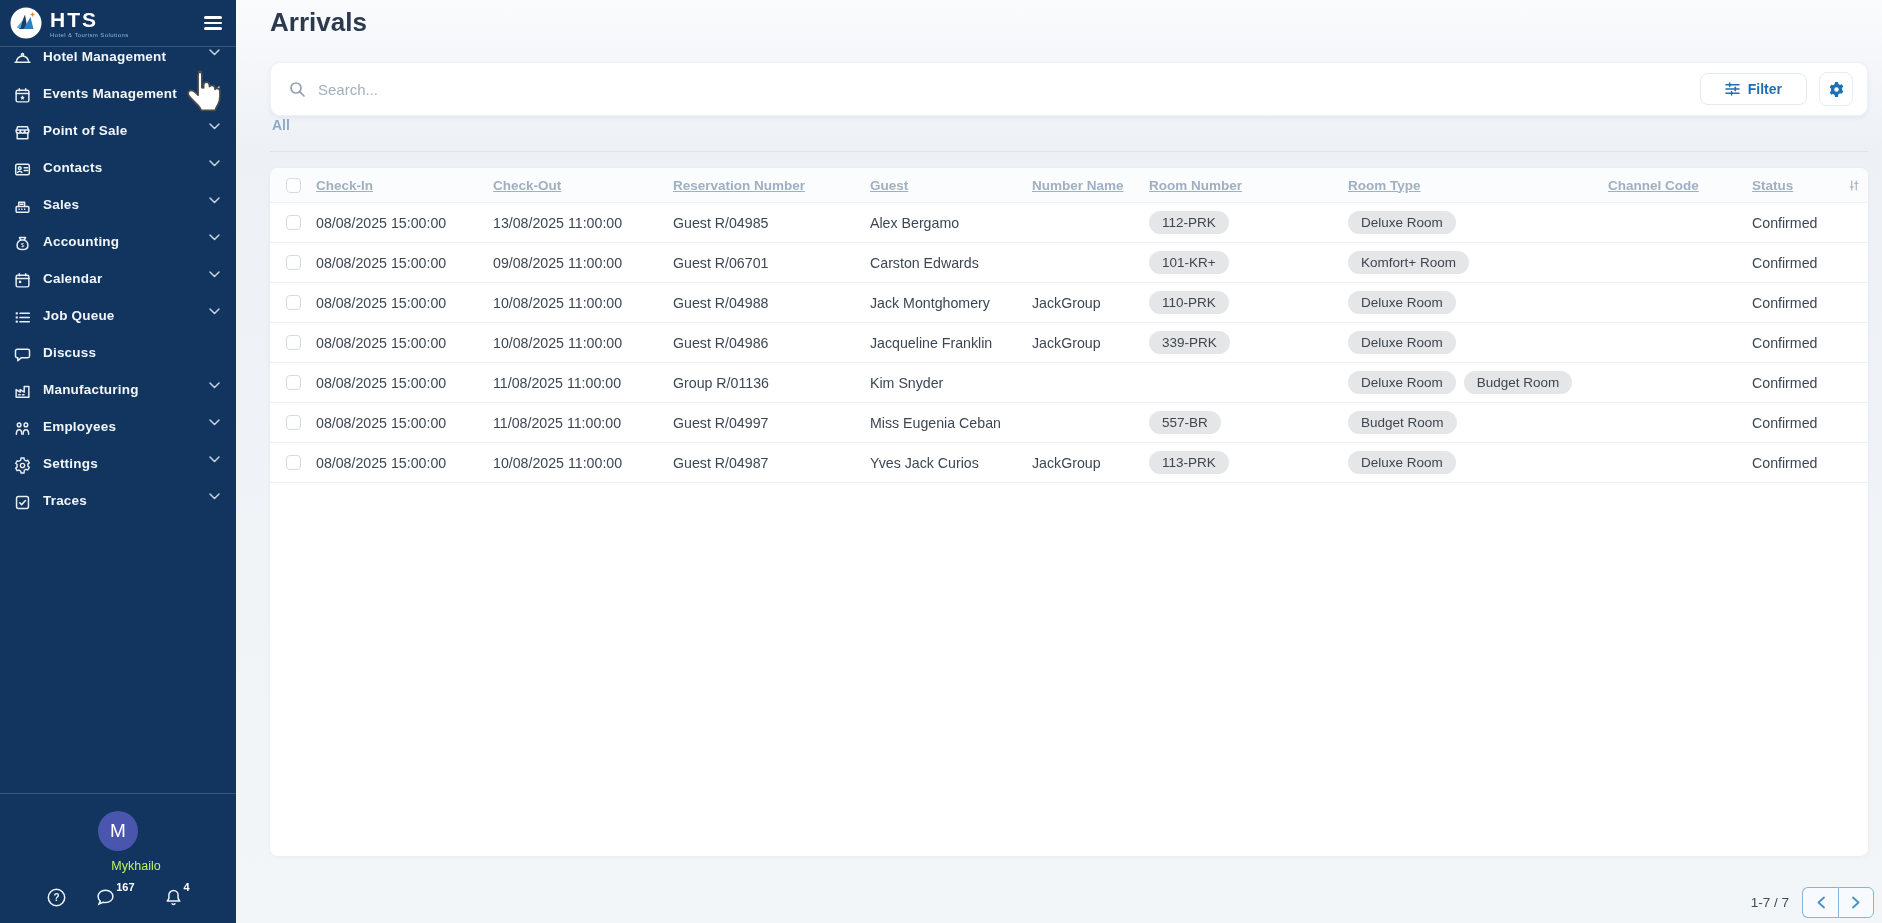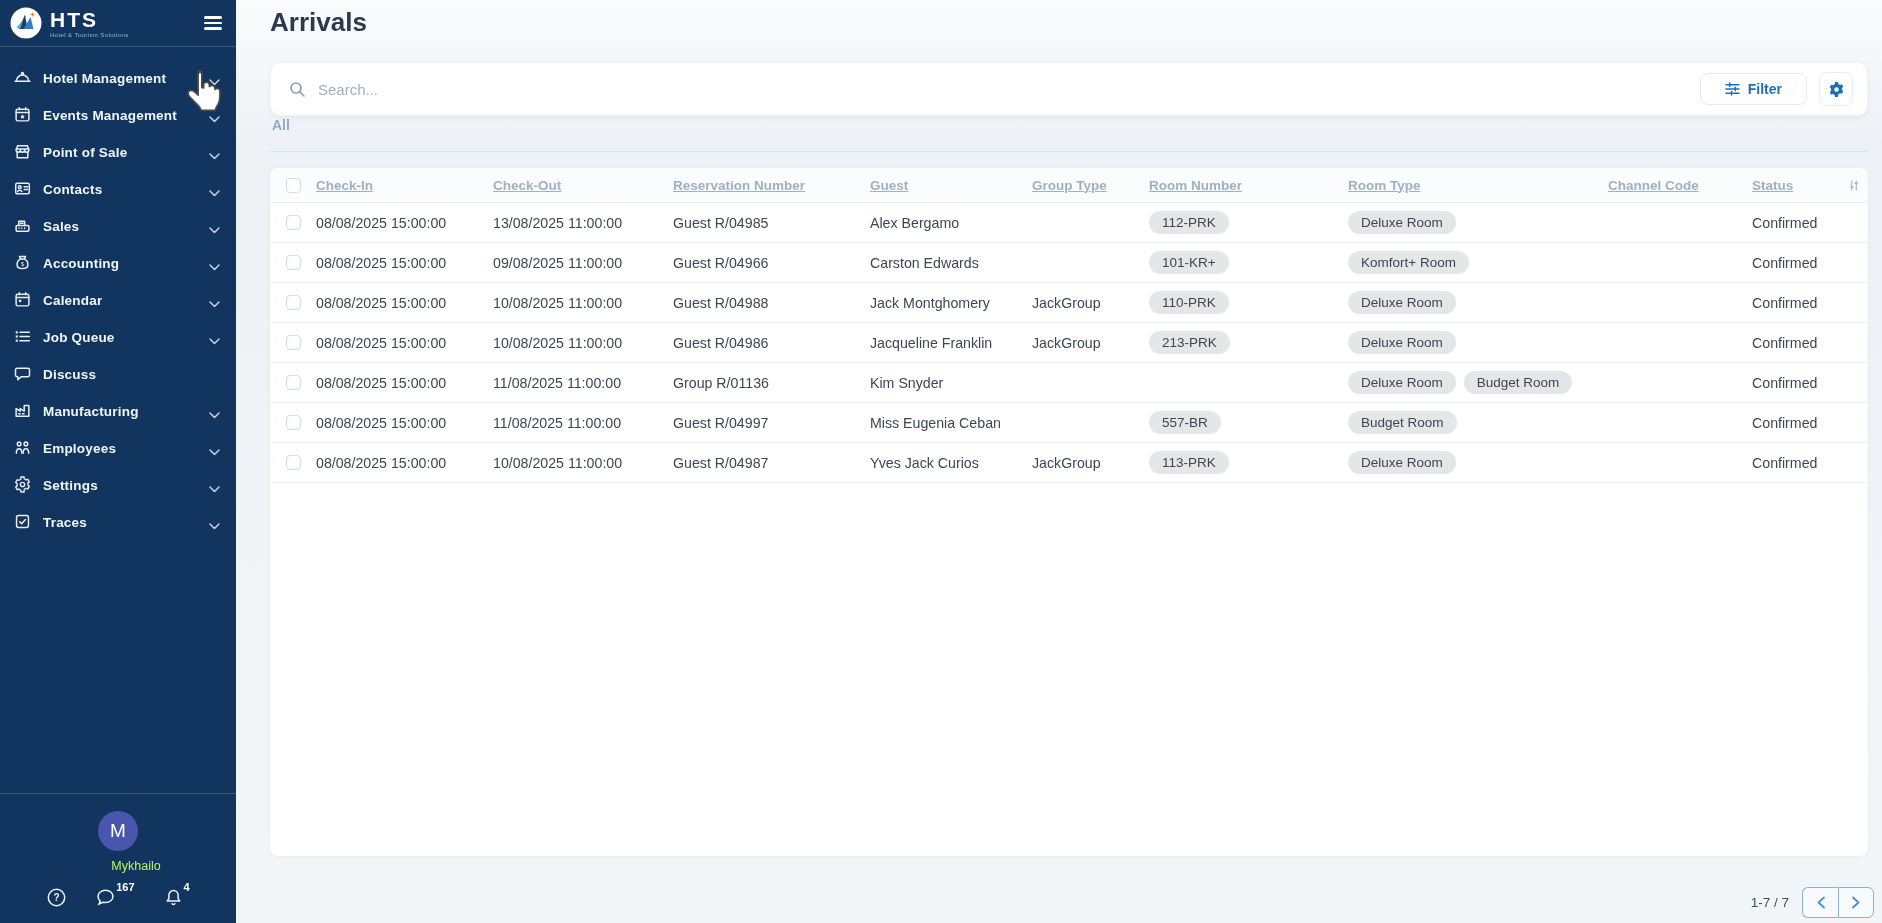--- a/index.html
+++ b/index.html
@@ -12,21 +12,21 @@
   .logo-row { display:flex; align-items:center; height:47px; padding:0 12px 0 10px;
               border-bottom:1px solid rgba(255,255,255,.16); }
   .logo-circle { width:32px; height:32px; flex:0 0 32px; }
   .logo-texts { margin-left:8px; line-height:1; }
   .logo-title { font-size:21px; font-weight:700; letter-spacing:2px; color:#fff; }
   .logo-sub { font-size:6px; color:#8fb8dc; letter-spacing:.4px; margin-top:2px; }
   .hamburger { margin-left:auto; display:flex; flex-direction:column; gap:3px; cursor:pointer; padding:4px 2px; }
   .hamburger span { display:block; width:18px; height:2.4px; background:#fff; border-radius:2px; }
 
   .menu { margin-top:2px; }
-  .menu-item { display:flex; align-items:flex-end; height:37px; padding:0 16px 0 13px; cursor:pointer; }
+  .menu-item { display:flex; align-items:flex-start; height:37px; padding:0 16px 0 13px; cursor:pointer; }
   .menu-item .icn { width:18px; height:18px; display:flex; align-items:center; justify-content:center; }
   .menu-item .icn svg { width:17px; height:17px; }
   .menu-label { margin-left:12px; font-size:13.5px; font-weight:600; color:#f2f6fa; letter-spacing:.2px; }
   .chev { margin-left:auto; display:flex; }
   .chev svg { width:11px; height:7px; }
 
   .side-footer { position:absolute; left:0; right:0; bottom:0; border-top:1px solid rgba(255,255,255,.18);
                  padding:17px 0 16px; text-align:center; }
   .avatar { width:40px; height:40px; border-radius:50%; background:#4a55ae; color:#fff;
             display:flex; align-items:center; justify-content:center; font-size:19px; margin:0 auto; cursor:pointer; }
@@ -385,21 +385,21 @@
 
     <div class="table-card">
       <div class="t-row t-head">
         <div class="cell c-check">
             <span class="cbx"></span>
           </div>
         <div class="cell">Check-In</div>
         <div class="cell">Check-Out</div>
         <div class="cell">Reservation Number</div>
         <div class="cell">Guest</div>
-        <div class="cell">Group Type</div>
+        <div class="cell">Number Name</div>
         <div class="cell">Room Number</div>
         <div class="cell">Room Type</div>
         <div class="cell">Channel Code</div>
         <div class="cell">Status</div>
         <div class="cell cols-icn">
           <svg viewBox="0 0 16 16">
               <g stroke="#9fb0c2" stroke-width="1.5" stroke-linecap="round">
                 <line x1="5" y1="2" x2="5" y2="14"></line>
                 <line x1="11" y1="2" x2="11" y2="14"></line>
                 <line x1="2.8" y1="10" x2="7.2" y2="10"></line>
@@ -423,21 +423,21 @@
             <div class="cell"></div>
             <div class="cell">Confirmed</div>
             <div class="cell"></div>
           </div>
           <div class="t-row t-body-row">
             <div class="cell c-check">
               <span class="cbx"></span>
             </div>
             <div class="cell">08/08/2025 15:00:00</div>
             <div class="cell">09/08/2025 11:00:00</div>
-            <div class="cell">Guest R/04966</div>
+            <div class="cell">Guest R/06701</div>
             <div class="cell">Carston Edwards</div>
             <div class="cell"></div>
             <div class="cell"><span class="chip">101-KR+</span></div>
             <div class="cell"><span class="chip">Komfort+ Room</span></div>
             <div class="cell"></div>
             <div class="cell">Confirmed</div>
             <div class="cell"></div>
           </div>
           <div class="t-row t-body-row">
             <div class="cell c-check">
@@ -456,21 +456,21 @@
           </div>
           <div class="t-row t-body-row">
             <div class="cell c-check">
               <span class="cbx"></span>
             </div>
             <div class="cell">08/08/2025 15:00:00</div>
             <div class="cell">10/08/2025 11:00:00</div>
             <div class="cell">Guest R/04986</div>
             <div class="cell">Jacqueline Franklin</div>
             <div class="cell">JackGroup</div>
-            <div class="cell"><span class="chip">213-PRK</span></div>
+            <div class="cell"><span class="chip">339-PRK</span></div>
             <div class="cell"><span class="chip">Deluxe Room</span></div>
             <div class="cell"></div>
             <div class="cell">Confirmed</div>
             <div class="cell"></div>
           </div>
           <div class="t-row t-body-row">
             <div class="cell c-check">
               <span class="cbx"></span>
             </div>
             <div class="cell">08/08/2025 15:00:00</div>

